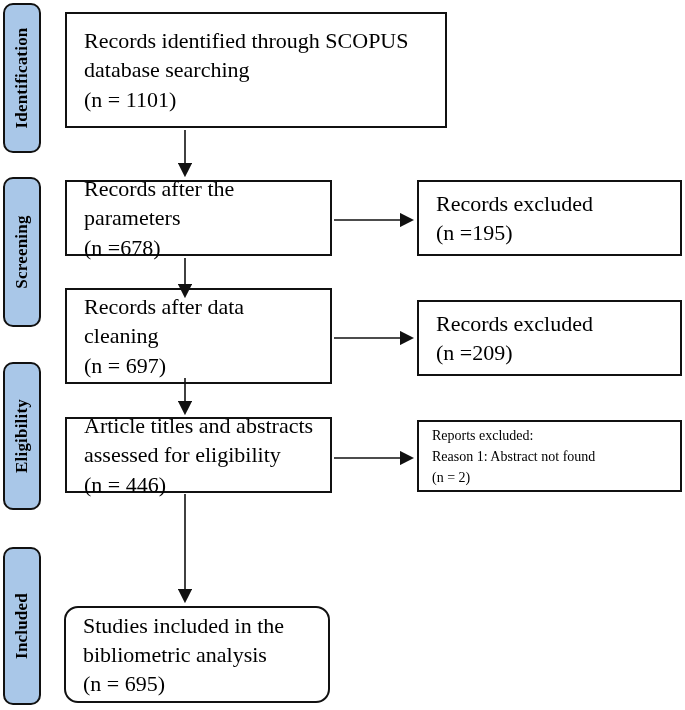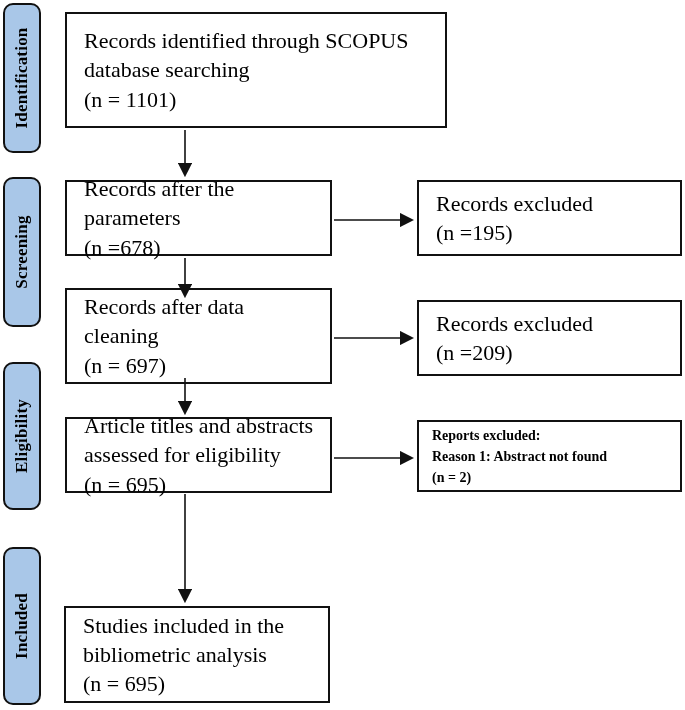--- a/index.html
+++ b/index.html
@@ -48,28 +48,27 @@
     white-space: pre-line;
     font-size: 22px;
     line-height: 1.32;
     padding-left: 17px;
     padding-right: 6px;
   }
   .box-text.small {
     font-size: 14px;
     line-height: 1.5;
     padding-left: 13px;
-    font-weight: bold;
   }
 
   #box-identified   { left: 65px;  top: 12px;  width: 382px; height: 116px; }
   #box-parameters   { left: 65px;  top: 180px; width: 267px; height: 76px; }
   #box-cleaning     { left: 65px;  top: 288px; width: 267px; height: 96px; }
   #box-assessed     { left: 65px;  top: 417px; width: 267px; height: 76px; }
-  #box-included     { left: 64px;  top: 606px; width: 266px; height: 97px; }
+  #box-included     { left: 64px;  top: 606px; width: 266px; height: 97px; border-radius: 14px; }
 
   #box-excluded-1   { left: 417px; top: 180px; width: 265px; height: 76px; }
   #box-excluded-2   { left: 417px; top: 300px; width: 265px; height: 76px; }
   #box-excluded-3   { left: 417px; top: 420px; width: 265px; height: 72px; }
 
   #stage-identification { top: 3px;   height: 150px; }
   #stage-screening      { top: 177px; height: 150px; }
   #stage-eligibility    { top: 362px; height: 148px; }
   #stage-included       { top: 547px; height: 158px; }
 
@@ -108,21 +107,21 @@
     <div class="box-text">Records after the parameters
 (n =678)</div>
   </div>
   <div class="box" id="box-cleaning">
     <div class="box-text">Records after data cleaning
 (n = 697)</div>
   </div>
   <div class="box" id="box-assessed">
     <div class="box-text">Article titles and abstracts
 assessed for eligibility
-(n = 695)</div>
+(n = 446)</div>
   </div>
   <div class="box" id="box-included">
     <div class="box-text">Studies included in the
 bibliometric analysis
 (n = 695)</div>
   </div>
 
   <div class="box" id="box-excluded-1">
     <div class="box-text">Records excluded
 (n =195)</div>

